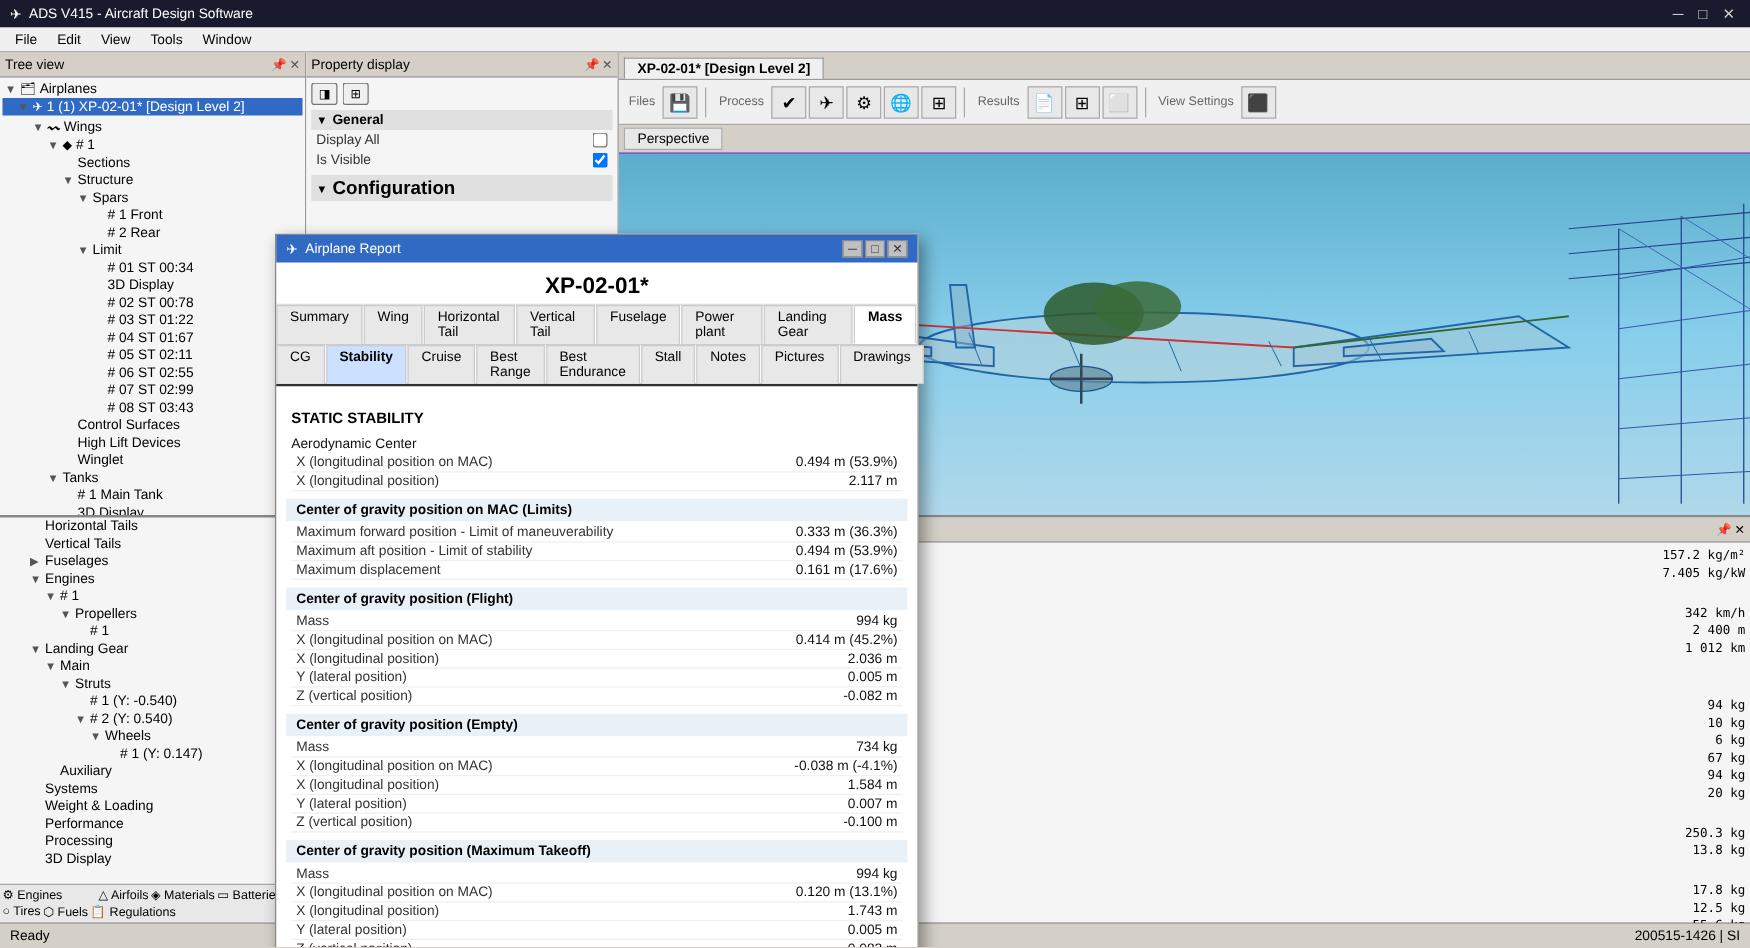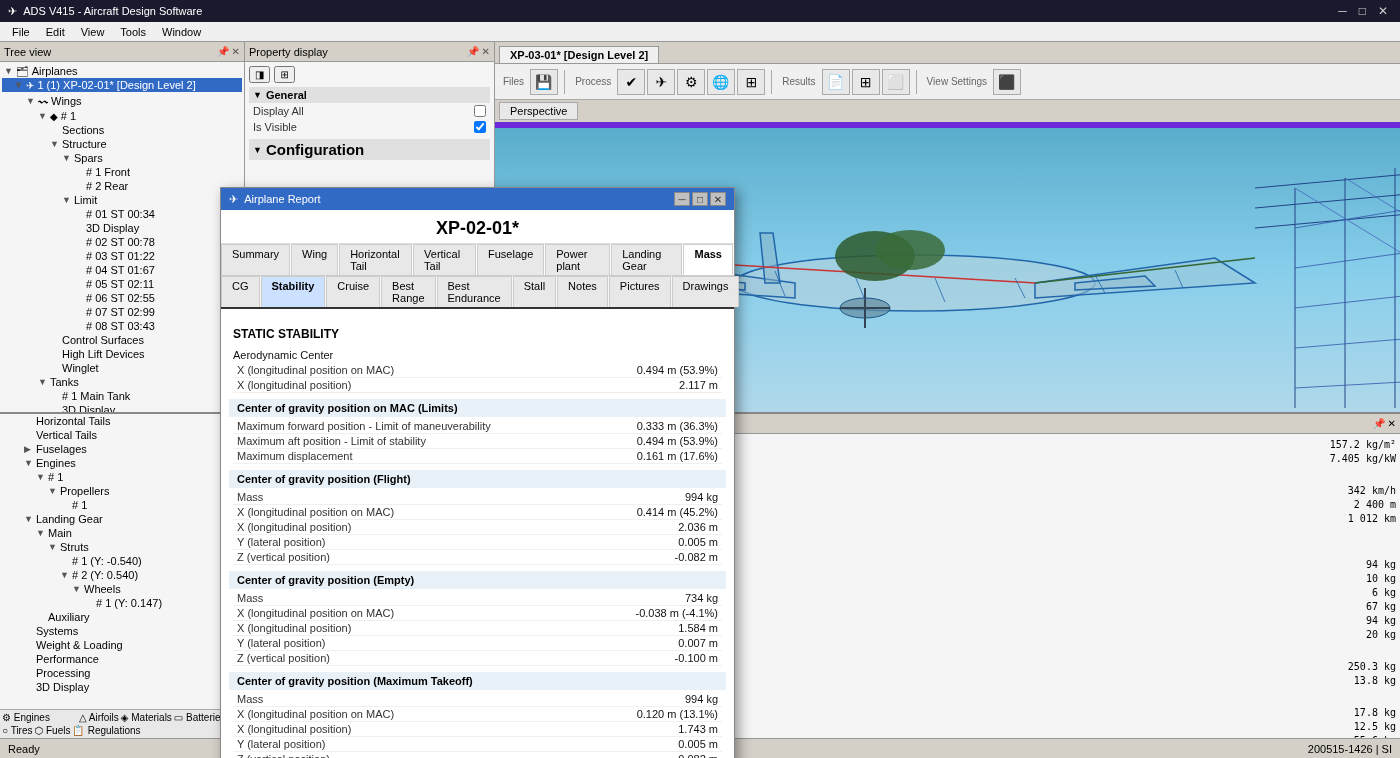--- a/index.html
+++ b/index.html
@@ -253,21 +253,21 @@
             <span style="font-size:9px;margin-right:4px;">▼</span>
             <span style="font-weight:bold;font-size:15px;">Configuration</span>
           </div>
         </div>
       </div>
     </div>
 
     <div style="flex:1; display:flex; flex-direction:column; overflow:hidden;">
 
       <div class="tabs-bar" style="height:22px;">
-        <div class="tab active">XP-03-01* [Design Level 2]</div>
+        <div class="tab active">XP-02-01* [Design Level 2]</div>
       </div>
 
       <div class="view-toolbar">
         <span class="toolbar-label">Files</span>
         <div class="toolbar-section">
           <button class="toolbar-btn" title="Save">💾</button>
         </div>
         <div class="toolbar-sep"></div>
         <span class="toolbar-label">Process</span>
         <div class="toolbar-section">
@@ -284,21 +284,21 @@
           <button class="toolbar-btn" title="Grid">⊞</button>
           <button class="toolbar-btn" title="Window">⬜</button>
         </div>
         <div class="toolbar-sep"></div>
         <span class="toolbar-label">View Settings</span>
         <div class="toolbar-section">
           <button class="toolbar-btn" title="Stop">⬛</button>
         </div>
       </div>
 
-      <div style="background:#d4d0c8; padding:2px 4px; border-bottom:6px solid #6d28d9;">
+      <div style="background:#d4d0c8; padding:2px 4px; border-bottom:1px solid #6d28d9;">
         <span style="background:#e8e8e8; border:1px solid #aaa; padding:2px 10px; font-size:11px; cursor:pointer; display:inline-block;">Perspective</span>
       </div>
 
       <div class="viewport-content">
         <svg width="100%" height="100%" style="background: linear-gradient(160deg, #6bb8d4 0%, #a8d8ea 30%, #87ceeb 60%, #b0e0f0 100%);">
 
           <defs>
             <linearGradient id="skyGrad" x1="0" y1="0" x2="0" y2="1">
               <stop offset="0%" stop-color="#5aadcc"></stop>
               <stop offset="50%" stop-color="#87ceeb"></stop>

